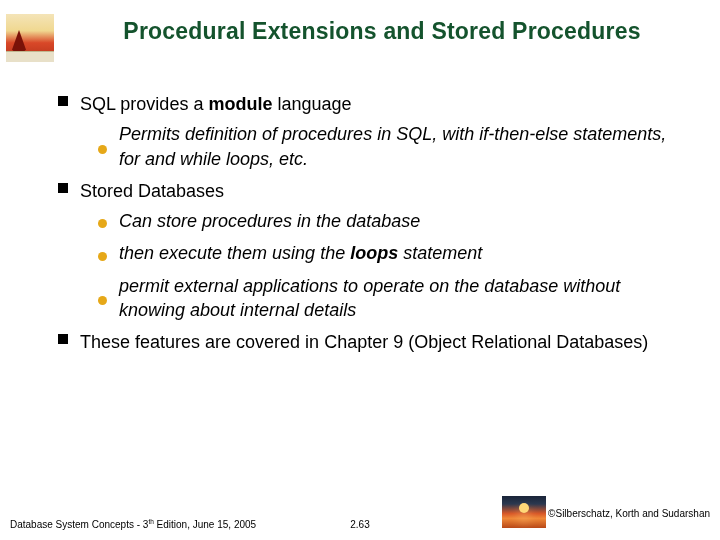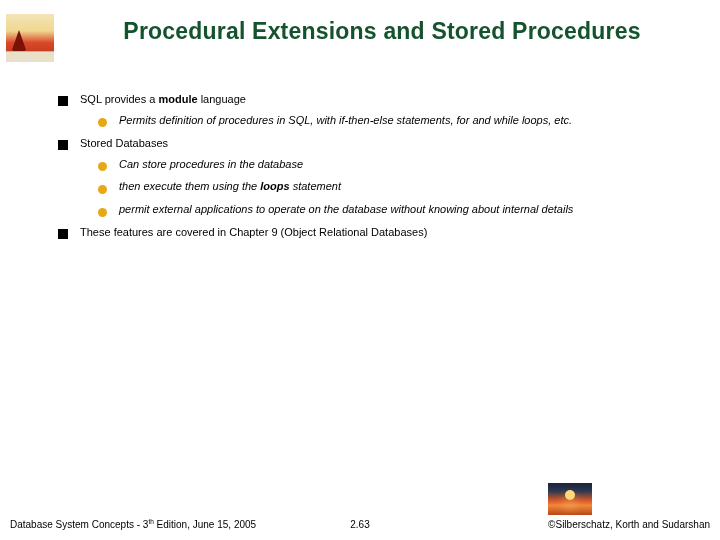--- a/index.html
+++ b/index.html
@@ -51,21 +51,21 @@
     flex: 1;
     text-align: center;
     font-size: 23px;
     font-weight: bold;
     color: #14532d;
     padding-top: 4px;
     letter-spacing: 0.2px;
   }
   .content {
     padding: 30px 34px 0 58px;
-    font-size: 11px;
+    font-size: 18px;
     color: #000;
     line-height: 1.35;
   }
   .l1 {
     margin-bottom: 8px;
   }
   .l1-head {
     display: flex;
     align-items: flex-start;
     margin-bottom: 6px;
@@ -111,22 +111,22 @@
   .footer-left { flex: 0 0 auto; }
   .footer-center {
     position: absolute;
     left: 50%;
     transform: translateX(-50%);
     bottom: 0;
   }
   .footer-right {
     flex: 0 0 auto;
     display: flex;
-    flex-direction: column;
-    align-items: flex-start;
+    flex-direction: row;
+    align-items: center;
     gap: 2px;
   }
   .footer-img {
     width: 44px;
     height: 32px;
     background: linear-gradient(to bottom, #1a2438 0%, #2a3850 25%, #d95828 55%, #f08838 70%, #b84818 100%);
     position: relative;
     margin-bottom: 2px;
   }
   .footer-img::before {

